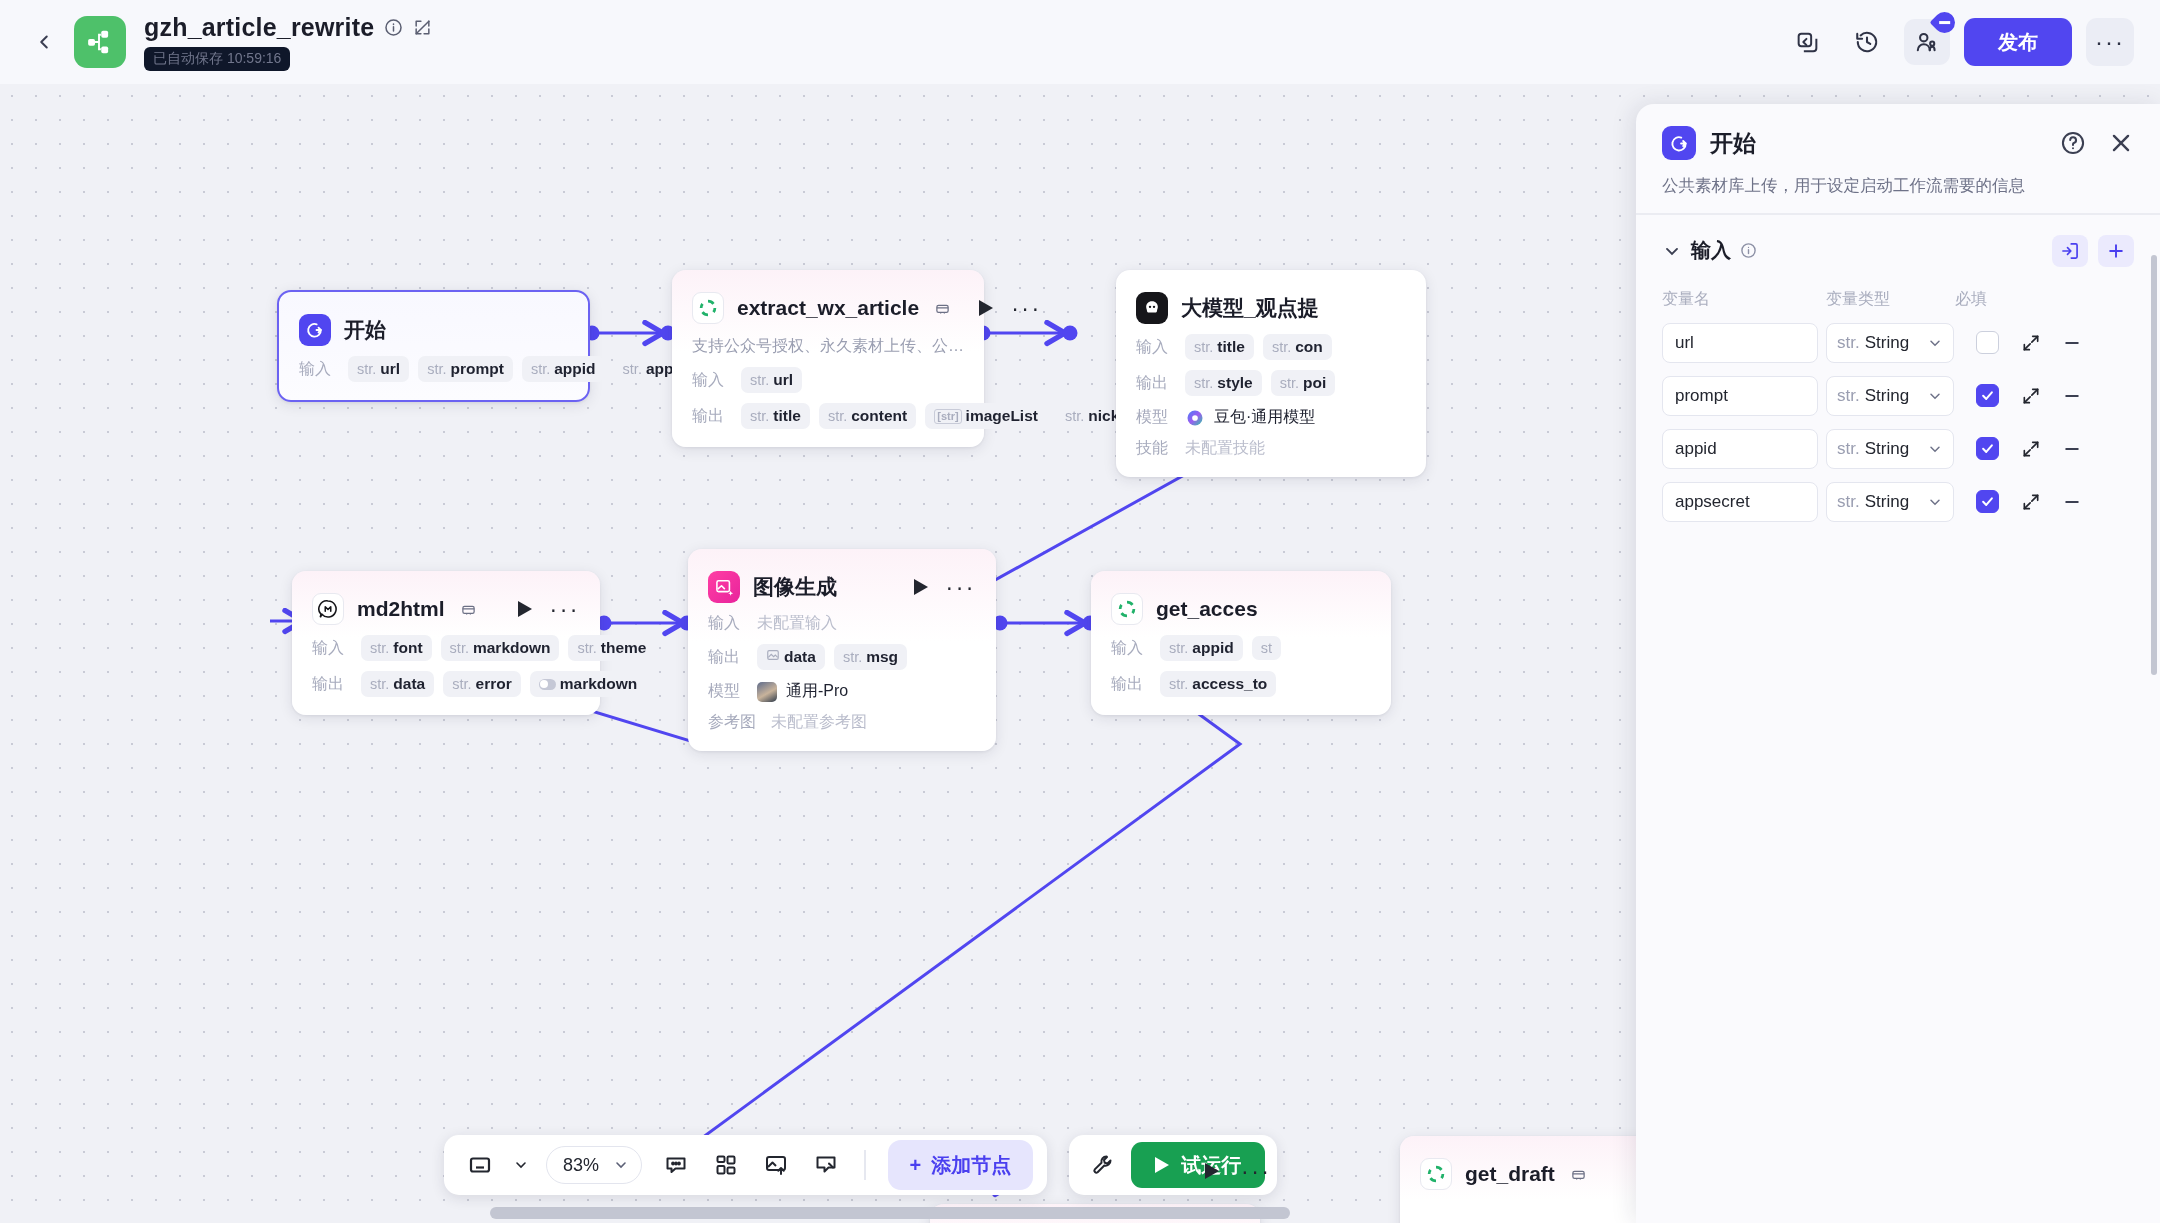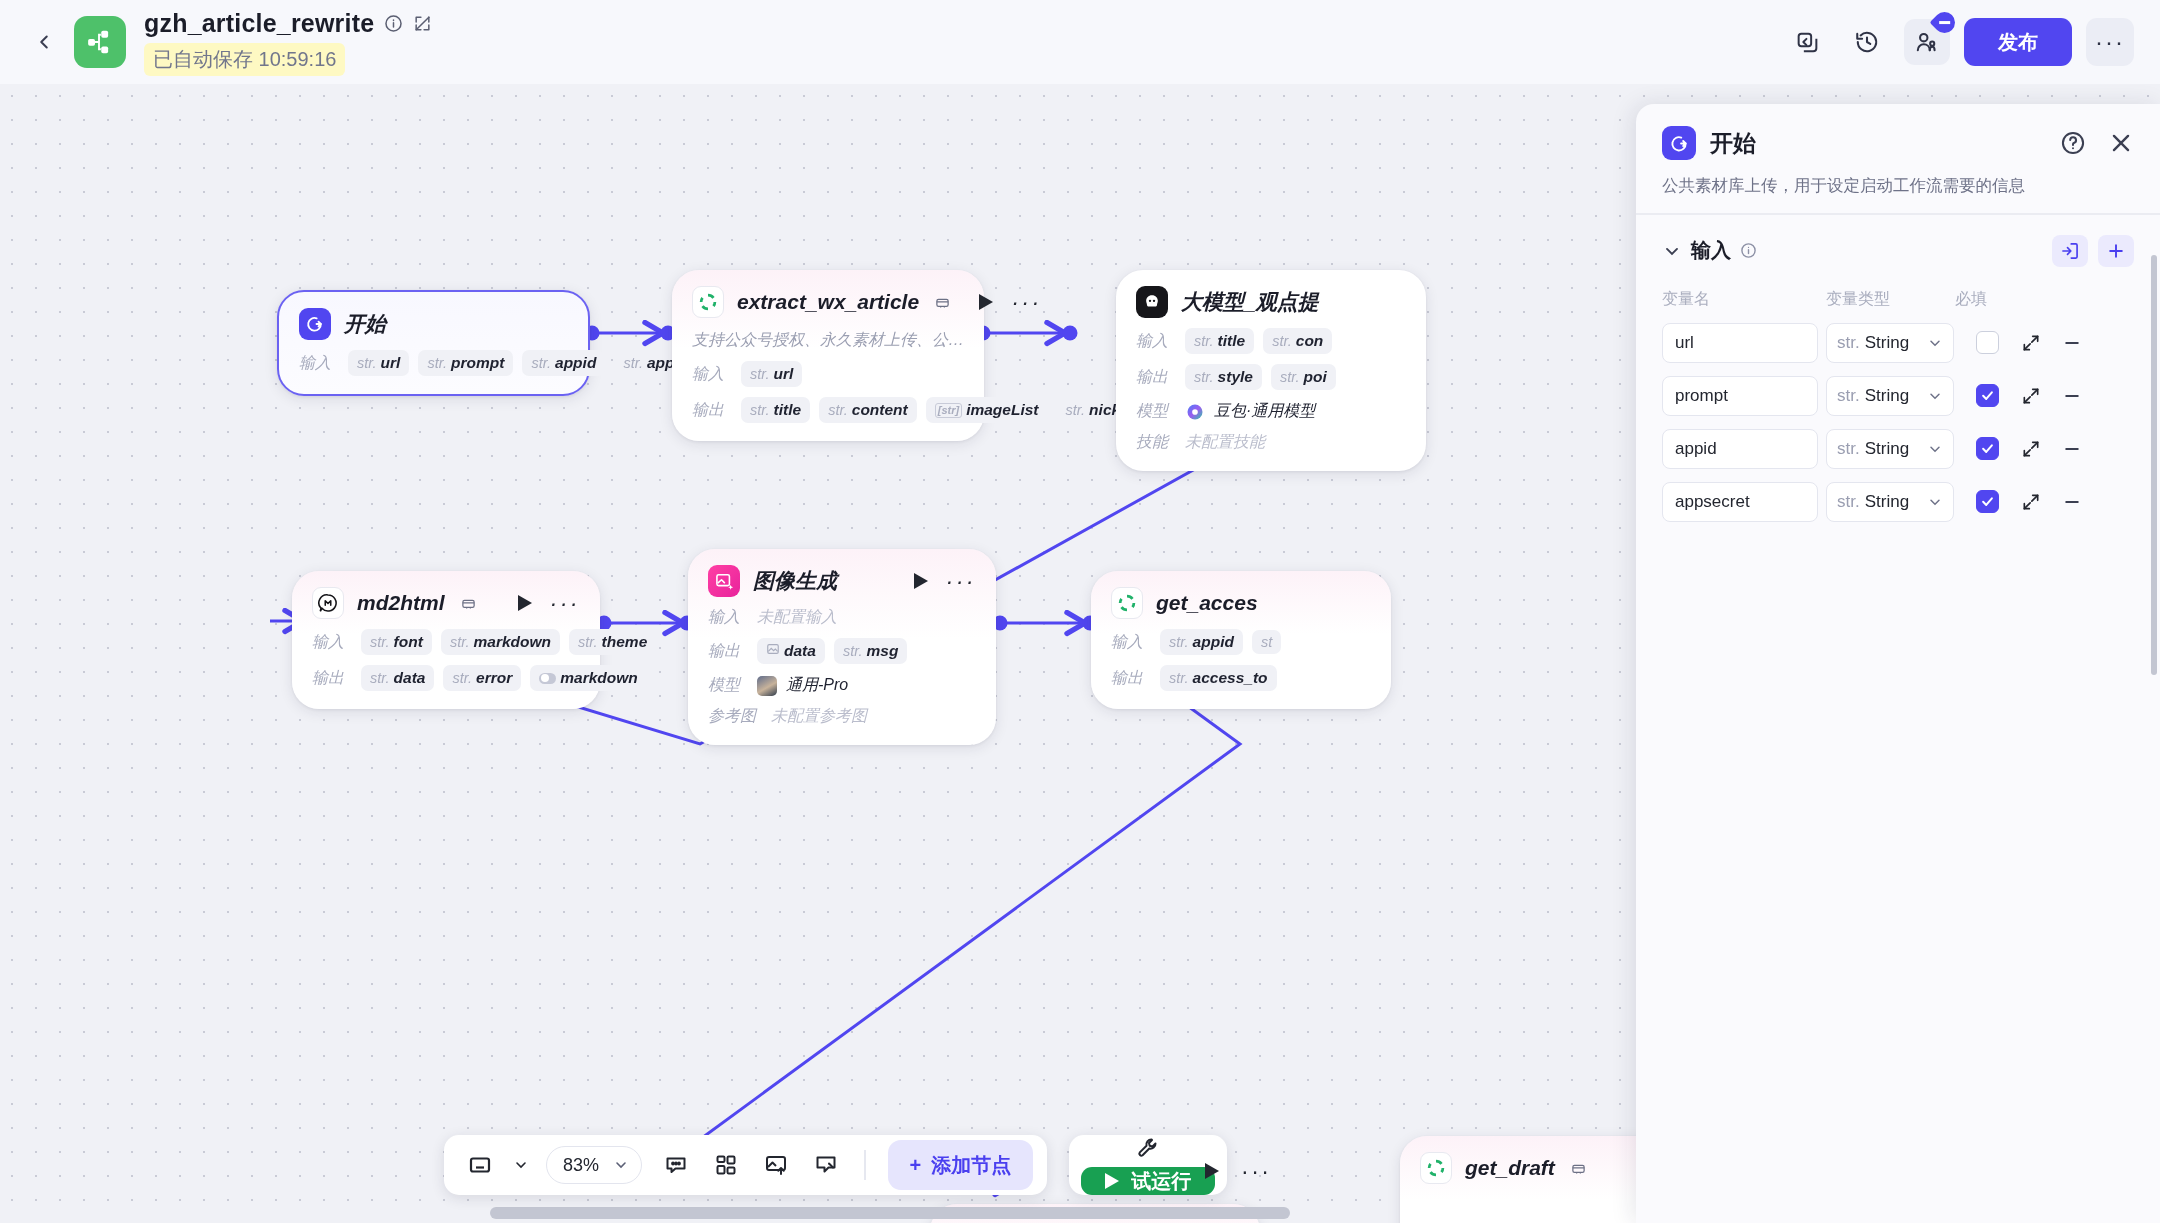--- a/index.html
+++ b/index.html
@@ -28,22 +28,22 @@
     background: #4ec16a; margin-left: 8px;
     display: flex; align-items: center; justify-content: center;
     flex: none;
   }
   .title-wrap { margin-left: 18px; display: flex; flex-direction: column; justify-content: center; }
   .title-row { display: flex; align-items: center; gap: 10px; }
   .proj-title { font-size: 25px; font-weight: 700; color: #1b1d29; letter-spacing: .2px; }
   .title-icon { color: #5b5f72; display: flex; align-items: center; }
   .saved-badge {
     margin-top: 5px; align-self: flex-start;
-    background: #fef9c3; color: #71768c;
-    font-size: 20px; padding: 3px 9px; border-radius: 6px;
+    background: #0f172a; color: #71768c;
+    font-size: 14px; padding: 3px 9px; border-radius: 6px;
     display: flex; gap: 7px;
   }
   .topbar-right {
     margin-left: auto; display: flex; align-items: center; gap: 14px;
     margin-right: 26px;
   }
   .tb-icon {
     width: 46px; height: 46px; border-radius: 11px;
     display: flex; align-items: center; justify-content: center;
     color: #2f3346; cursor: pointer;
@@ -78,24 +78,23 @@
     background-image: radial-gradient(circle, #c9cbd6 1.4px, transparent 1.5px);
     background-size: 24px 24px;
     overflow: hidden;
   }
   .edges { position: absolute; left: 0; top: 0; width: 2160px; height: 1139px; }
 
   
   .node {
     position: absolute;
     background: #fff;
-    border-radius: 27px;
+    border-radius: 14px;
     box-shadow: 0 3px 14px rgba(30,33,60,.10), 0 1px 3px rgba(30,33,60,.07);
-    padding: 16px 20px 18px 20px;
-    font-style: italic;
+    padding: 22px 20px 18px 20px;
   }
   .node.selected { border: 2.2px solid #6b62f2; background: linear-gradient(180deg,#f8f8ff 0%,#fcfcff 100%); }
   .node.pinkish { background: linear-gradient(180deg, #fdf2f8 0%, #ffffff 46%); }
   .node-head { display: flex; align-items: center; gap: 13px; }
   .node-ico {
     width: 32px; height: 32px; border-radius: 9px; flex: none;
     display: flex; align-items: center; justify-content: center;
     font-size: 17px; color: #fff; overflow: hidden;
   }
   .node-title { font-size: 21px; font-weight: 700; color: #1b1d29; white-space: nowrap; }
@@ -158,21 +157,21 @@
   }
   .bb-div { width: 1.5px; height: 30px; background: #e6e8f0; margin: 0 10px; }
   .add-node-btn {
     background: #e6e5fd; color: #4a3fef; border-radius: 13px;
     height: 50px; padding: 0 22px; display: flex; align-items: center; gap: 10px;
     font-size: 20px; font-weight: 700; cursor: pointer; margin-left: 6px;
   }
   .run-group {
     margin-left: 22px; background: #fff; border-radius: 15px; height: 60px;
     box-shadow: 0 3px 14px rgba(30,33,60,.12);
-    display: flex; align-items: center; padding: 0 12px; gap: 6px; flex-direction: column;
+    display: flex; align-items: center; padding: 0 12px; gap: 6px;
   }
   .tryrun-btn {
     background: #18a052; color: #fff; border-radius: 11px;
     height: 46px; padding: 0 24px; display: flex; align-items: center; gap: 12px;
     font-size: 20px; font-weight: 700; cursor: pointer;
   }
   .tryrun-tri {
     width: 0; height: 0; border-left: 14px solid #fff;
     border-top: 8.5px solid transparent; border-bottom: 8.5px solid transparent;
   }

